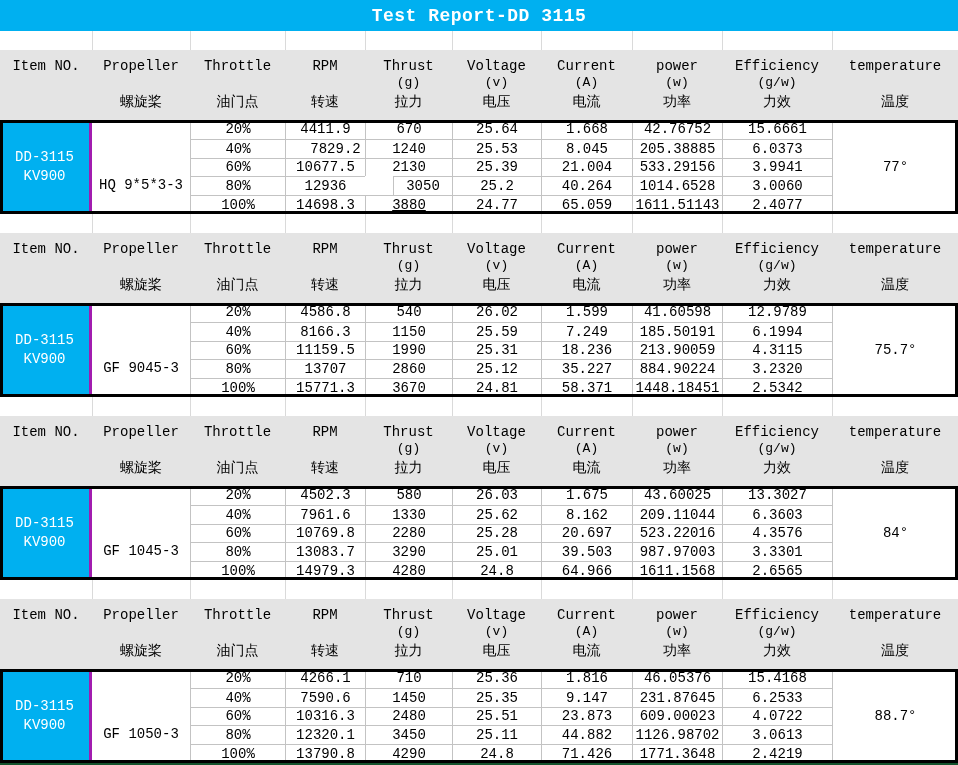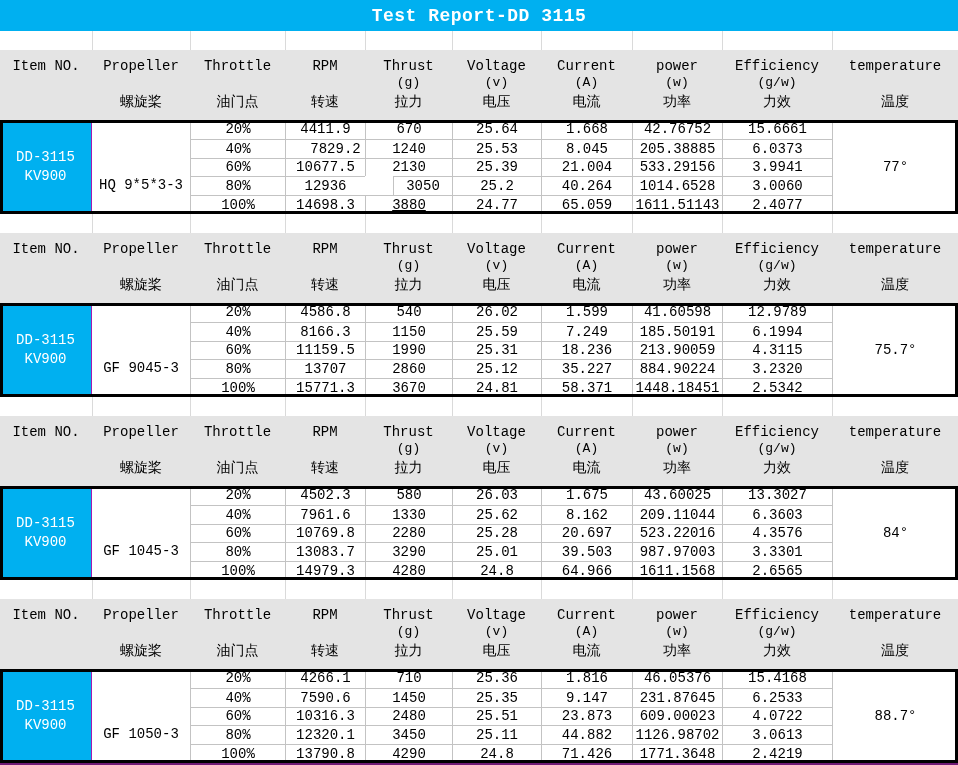--- a/index.html
+++ b/index.html
@@ -5,21 +5,21 @@
   * { box-sizing: border-box; margin: 0; padding: 0; }
   :root {
     --accent: #00b0f0;
     --header-bg: #e4e4e4;
     --grid-line: #c3c3c3;
     --gap-line: #dadada;
     --cols: 92px 98px 95px 80px 87px 89px 91px 90px 110px 126px;
   }
   body { background: #ffffff; }
   .page {
-    width: 958px; height: 765px; background: #701a75; color: #000;
+    width: 958px; height: 765px; background: #14532d; color: #000;
     font-family: "Liberation Mono", "DejaVu Sans Mono", monospace;
     overflow: hidden;
   }
   .title-bar {
     height: 31px; background: var(--accent);
     display: flex; align-items: center; justify-content: center;
   }
   .title-text { color: #ffffff; font-size: 18px; font-weight: bold; letter-spacing: 0.5px; }
 
   .gap { height: 19px; display: grid; grid-template-columns: var(--cols); background: #fff; }
@@ -36,21 +36,21 @@
 
   .data-block {
     height: 94px; display: grid; grid-template-columns: var(--cols);
     grid-template-rows: repeat(5, 1fr);
     outline: 3px solid #000; outline-offset: -3px; background: #fff;
   }
   .cell { display: flex; align-items: center; justify-content: center; font-size: 14px; white-space: pre; }
   .item-cell {
     grid-column: 1; grid-row: 1 / span 5;
     background: var(--accent); color: #ffffff;
-    flex-direction: column; border-right: 1px solid #a21caf;
+    flex-direction: column; border-right: 3px solid #a21caf;
   }
   .item-line { line-height: 19px; }
   .propeller-cell { grid-column: 2; grid-row: 1 / span 5; margin-top: 36px; }
   .temperature-cell { grid-column: 10; grid-row: 1 / span 5; border-left: 1px solid var(--grid-line); }
   .data-cell { border-left: 1px solid var(--grid-line); }
   .data-cell.rt { border-top: 1px solid var(--grid-line); }
 </style>
 </head>
 <body>
 

